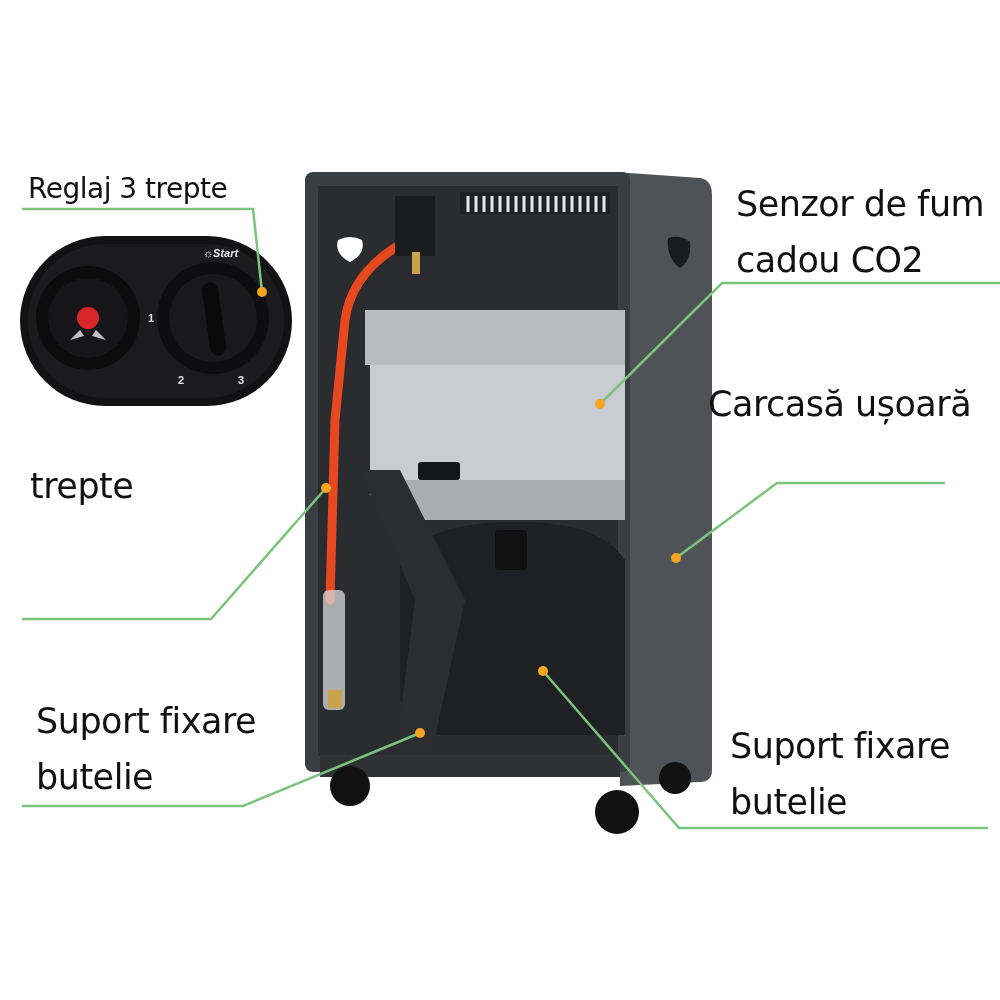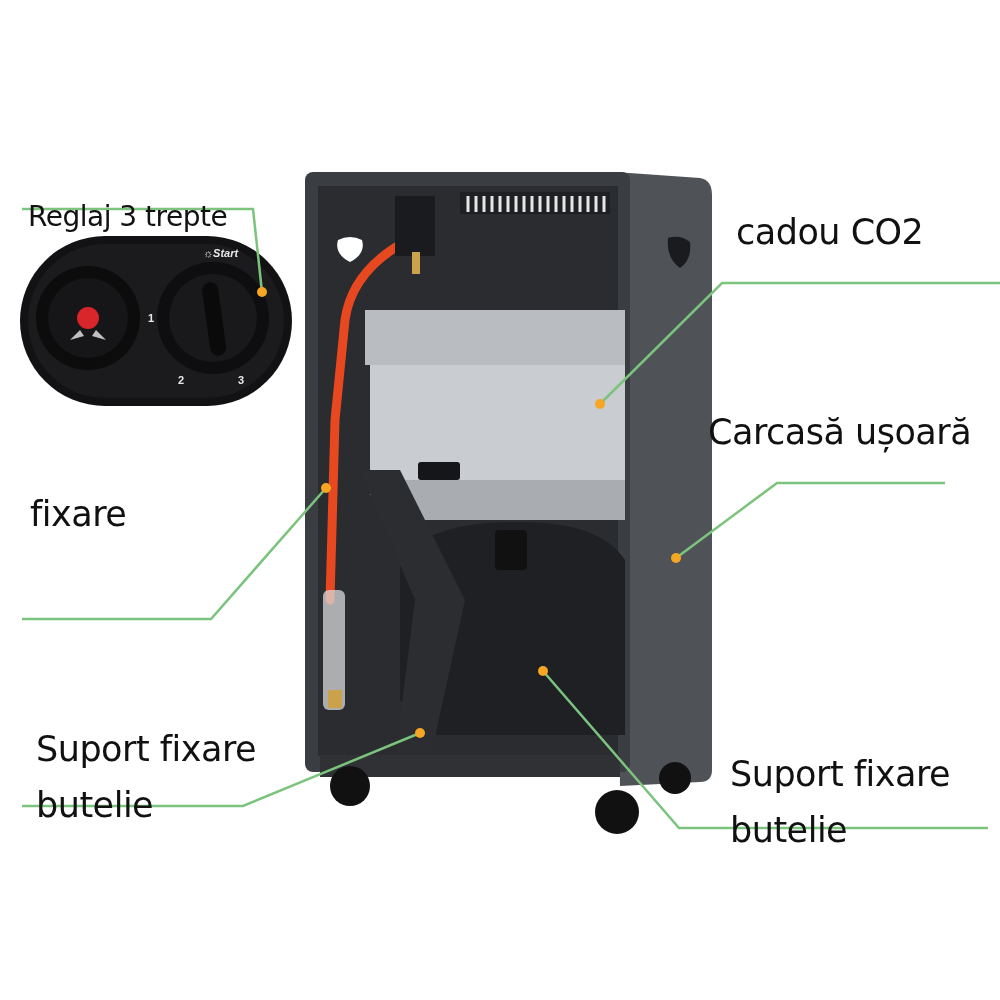--- a/index.html
+++ b/index.html
@@ -1,18 +1,18 @@
 <!DOCTYPE html>
 <html><head>
 <meta charset="utf-8">
 <style>
   * { box-sizing: border-box; margin: 0; padding: 0; }
   html, body { width: 1000px; height: 1000px; background: #ffffff; overflow: hidden; }
   body { position: relative; font-family: "DejaVu Sans", "Liberation Sans", sans-serif; color: #111; }
-  .label { position: absolute; font-size: 35px; line-height: 56px; color: #111; white-space: nowrap; letter-spacing: -0.5px; margin-top: 28px; }
+  .label { position: absolute; font-size: 35px; line-height: 56px; color: #111; white-space: nowrap; letter-spacing: -0.5px; }
   .label.small { font-size: 28px; line-height: 34px; }
   svg.overlay { position: absolute; left: 0; top: 0; width: 1000px; height: 1000px; }
   .product { position: absolute; left: 0; top: 0; width: 1000px; height: 1000px; }
 </style>
 </head>
 <body>
 
 <svg class="product" viewBox="0 0 1000 1000">
 
   <path d="M615 172 L700 178 Q712 180 712 195 L712 770 Q712 782 700 782 L620 786 Z" fill="#4f5257"></path>
@@ -113,29 +113,30 @@
     <circle cx="420" cy="733" r="5"></circle>
     <circle cx="543" cy="671" r="5"></circle>
   </g>
 </svg>
 
 <div class="label small" style="left:28px; top:172px;">
   <div>Reglaj 3 trepte</div>
 </div>
 
 <div class="label" style="left:736px; top:176px;">
+  <div>Senzor de fum</div>
   <div>cadou CO2</div>
 </div>
 
 <div class="label" style="left:708px; top:376px;">
   <div>Carcasă ușoară</div>
 </div>
 
 <div class="label" style="left:30px; top:458px;">
-  <div>fixare</div>
+  <div>trepte</div>
 </div>
 
 <div class="label" style="left:36px; top:693px;">
   <div>Suport fixare</div>
   <div>butelie</div>
 </div>
 
 <div class="label" style="left:730px; top:718px;">
   <div>Suport fixare</div>
   <div>butelie</div>

